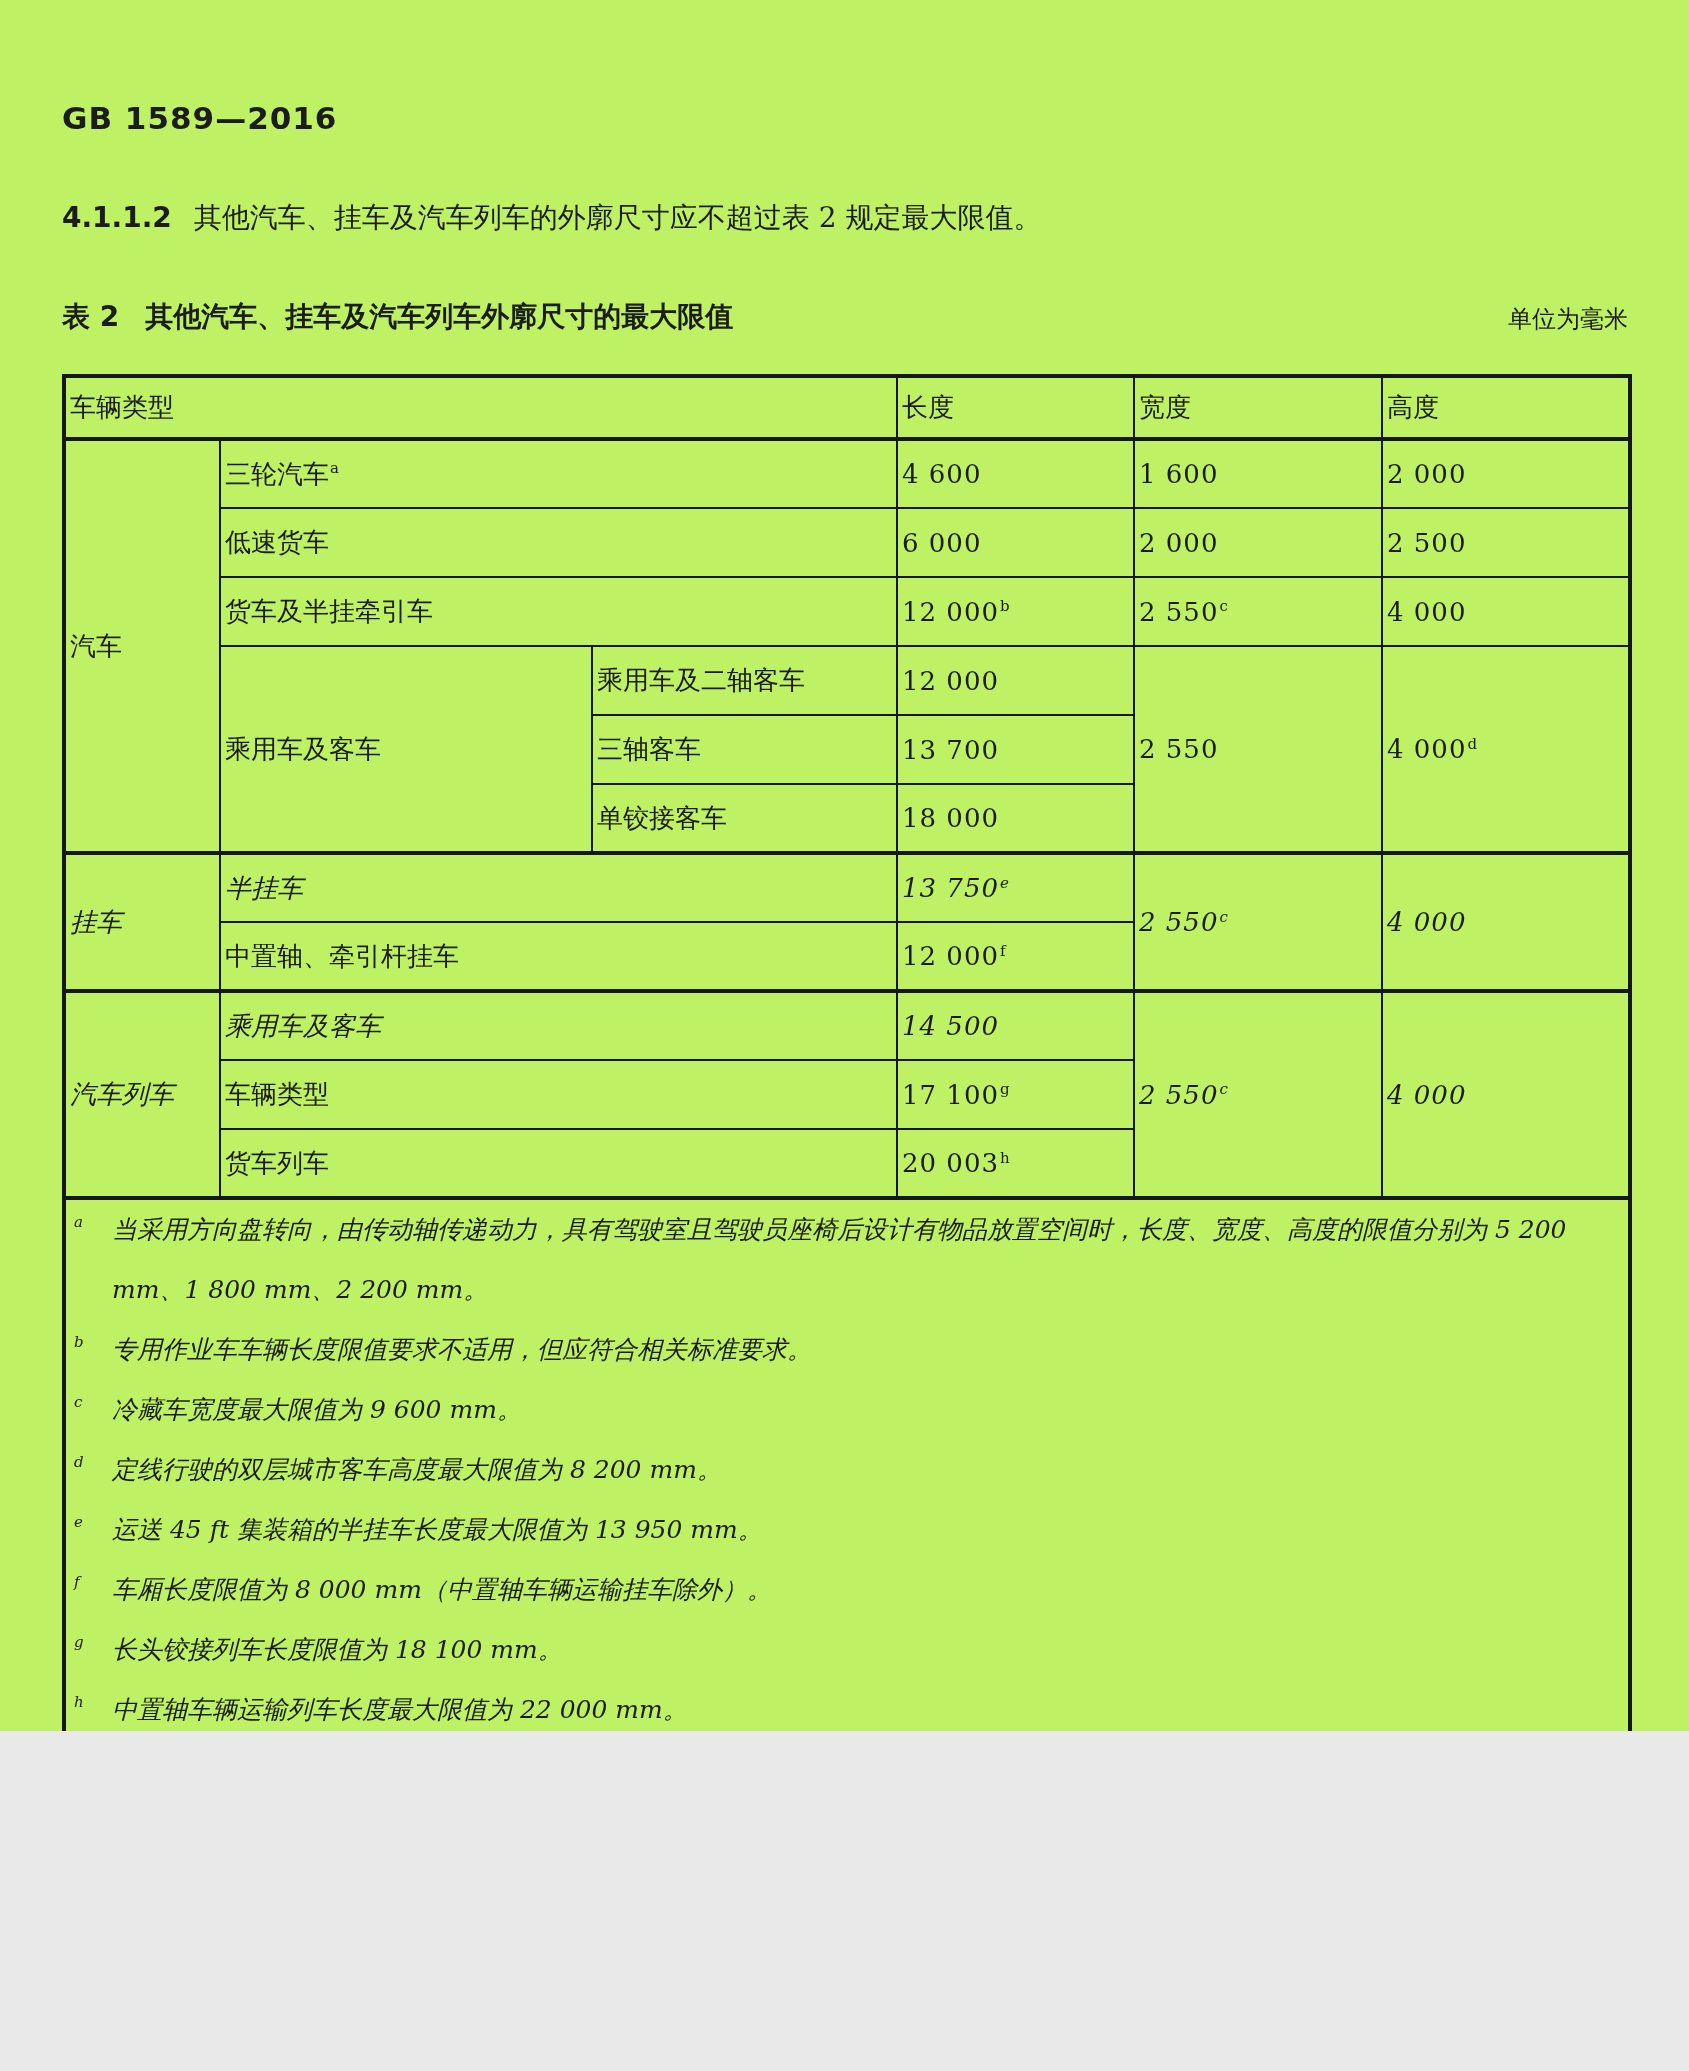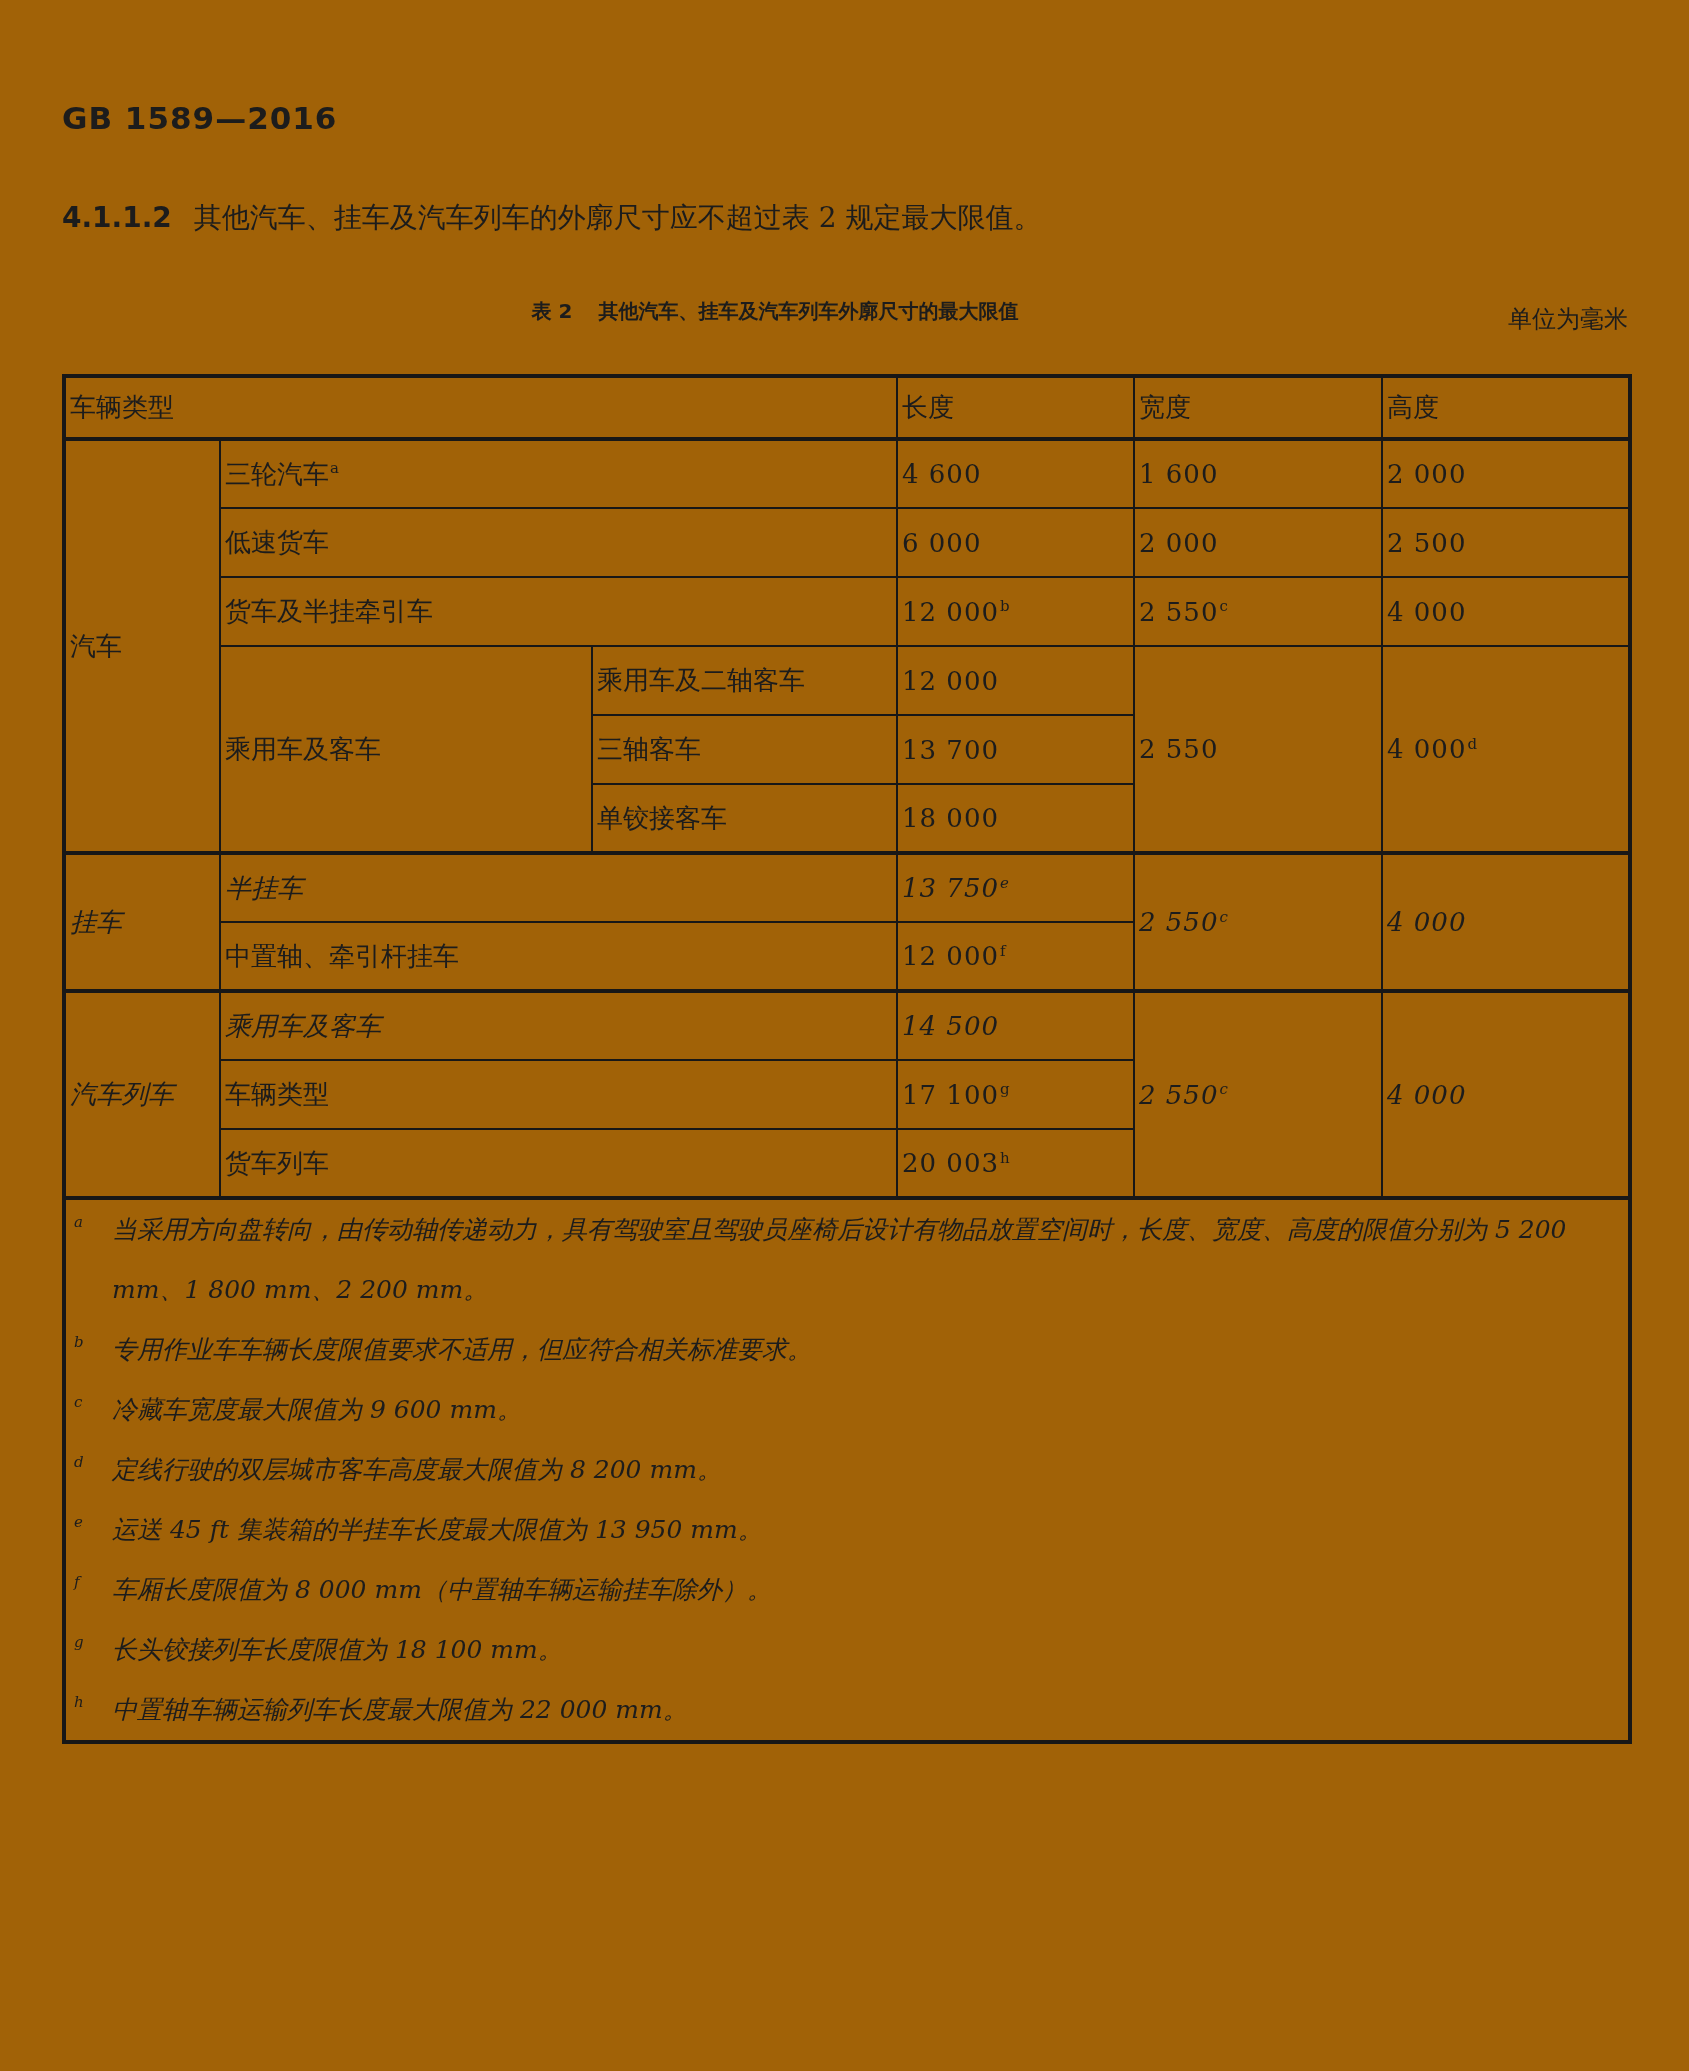--- a/index.html
+++ b/index.html
@@ -1,22 +1,22 @@
 <!DOCTYPE html>
 <html><head>
 <meta charset="utf-8">
 <style>
   * { margin: 0; padding: 0; box-sizing: border-box; }
   html, body { background: #e9e9e9; }
   .page {
     position: relative;
     width: 1689px;
-    height: 2071px;
+    height: 1731px;
     margin: 0 auto;
-    background: #a16207;
+    background: #bef264;
     color: #1c1c1c;
     font-family: "DejaVu Serif", "Liberation Serif", serif;
     overflow: hidden;
   }
   .content {
     position: absolute;
     left: 62px;
     top: 0;
     width: 1566px;
   }
@@ -39,24 +39,24 @@
   }
   .caption-row {
     position: relative;
     margin-top: 62px;
     height: 40px;
   }
   .caption {
     position: absolute;
     left: 0;
     right: 140px;
-    text-align: center;
+    text-align: left;
     font-family: "DejaVu Sans", "Liberation Sans", sans-serif;
     font-weight: bold;
-    font-size: 20px;
+    font-size: 28px;
   }
   .caption-label { margin-right: 26px; }
   .unit-note {
     position: absolute;
     right: 0;
     top: 5px;
     font-size: 24px;
   }
   table.limits {
     margin-top: 36px;

